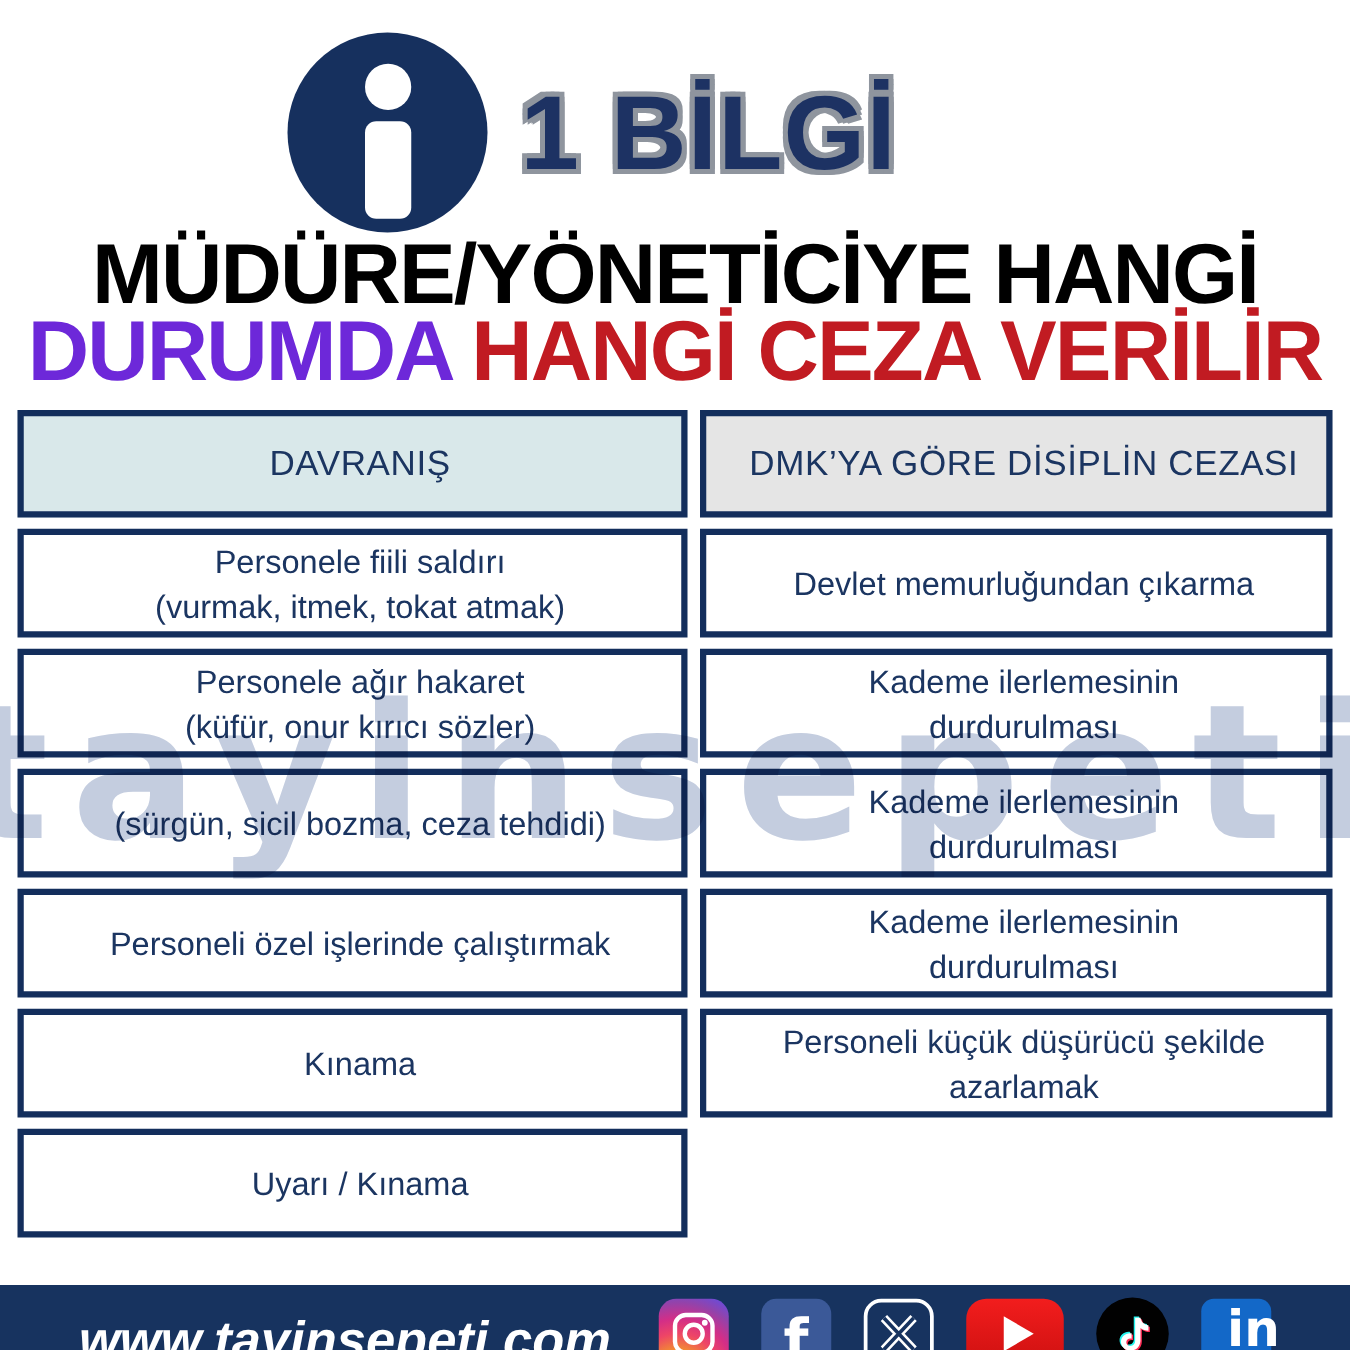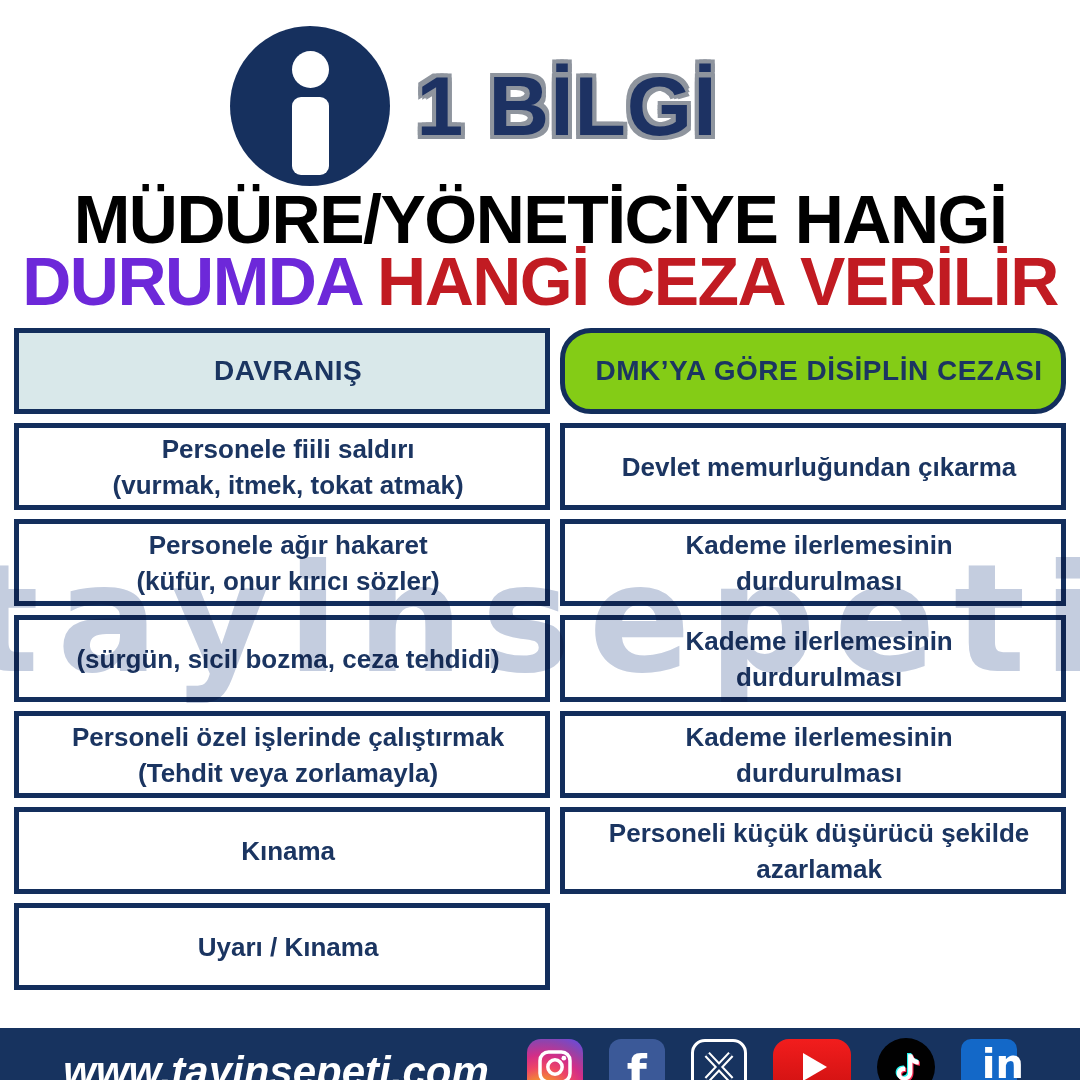--- a/index.html
+++ b/index.html
@@ -28,24 +28,24 @@
            font-family:Liberation Sans, sans-serif; }
   .title .navy { color:#6d28d9; }
   .title .red  { color:#c11b22; margin-left:14px; }
   .title .line { white-space:nowrap; }
 
   
   .table { position:absolute; top:312px; left:14px; width:1052px;
            display:grid; grid-template-columns:1.06fr 1fr; column-gap:10px; row-gap:9px; z-index:1; }
   .cell { border:5px solid #132e5c; background:#ffffff; display:flex; flex-direction:column;
           justify-content:center; align-items:center; text-align:center;
-          color:#1b3561; font-weight:bold;padding-left:12px; }
+          color:#1b3561; font-weight:normal;padding-left:12px; }
   .cell.head { height:86px; font-size:28px; letter-spacing:0.5px; }
   .cell.head-left  { background:#d9e8ea; }
-  .cell.head-right { background:#84cc16;border-radius:31px; }
+  .cell.head-right { background:#e5e5e5; }
   .cell.body { height:87px; font-size:26px; line-height:36px; }
   .cell.body div { white-space:nowrap; }
 
   
   .watermark { position:absolute; top:498px; left:50%; transform:translateX(-50%);
                font-family:"DejaVu Sans", sans-serif; font-weight:bold;
                font-size:150px; line-height:210px; letter-spacing:18px;
                color:#c4cddf; mix-blend-mode:multiply; white-space:nowrap;
                z-index:5; pointer-events:none; }
 
@@ -111,21 +111,20 @@
       </div>
       <div class="cell body">
         <div>(sürgün, sicil bozma, ceza tehdidi)</div>
       </div>
       <div class="cell body">
         <div>Kademe ilerlemesinin</div>
         <div>durdurulması</div>
       </div>
       <div class="cell body">
         <div>Personeli özel işlerinde çalıştırmak</div>
-        <div>(Tehdit veya zorlamayla)</div>
       </div>
       <div class="cell body">
         <div>Kademe ilerlemesinin</div>
         <div>durdurulması</div>
       </div>
       <div class="cell body">
         <div>Kınama</div>
       </div>
       <div class="cell body">
         <div>Personeli küçük düşürücü şekilde</div>

